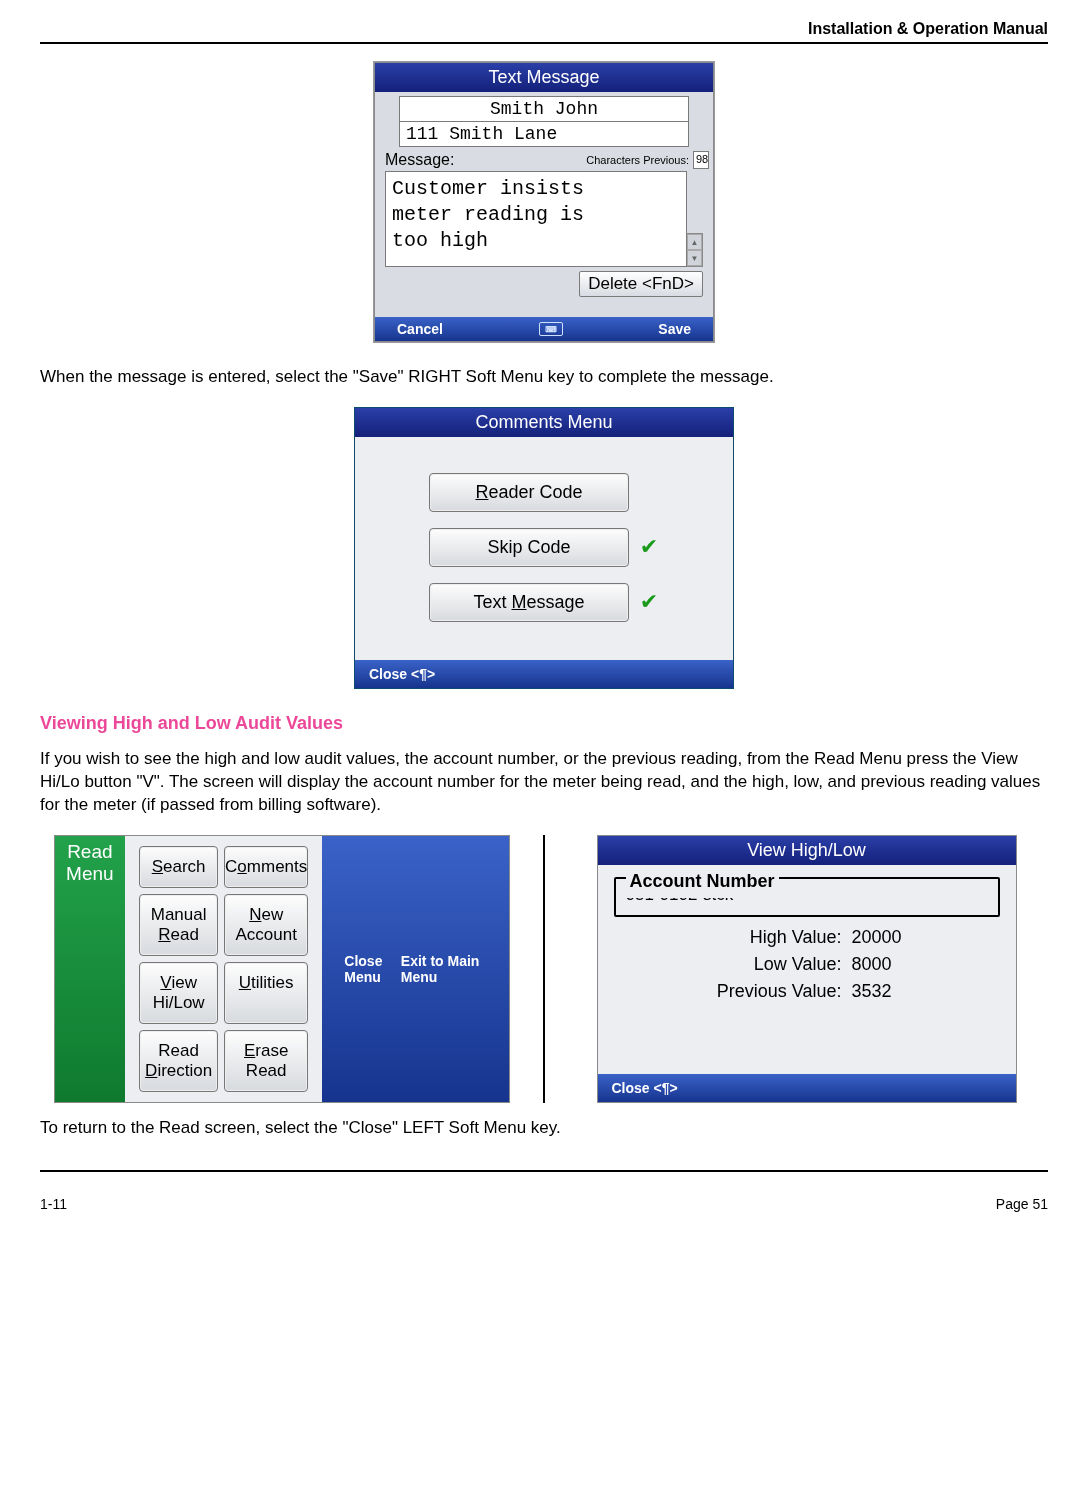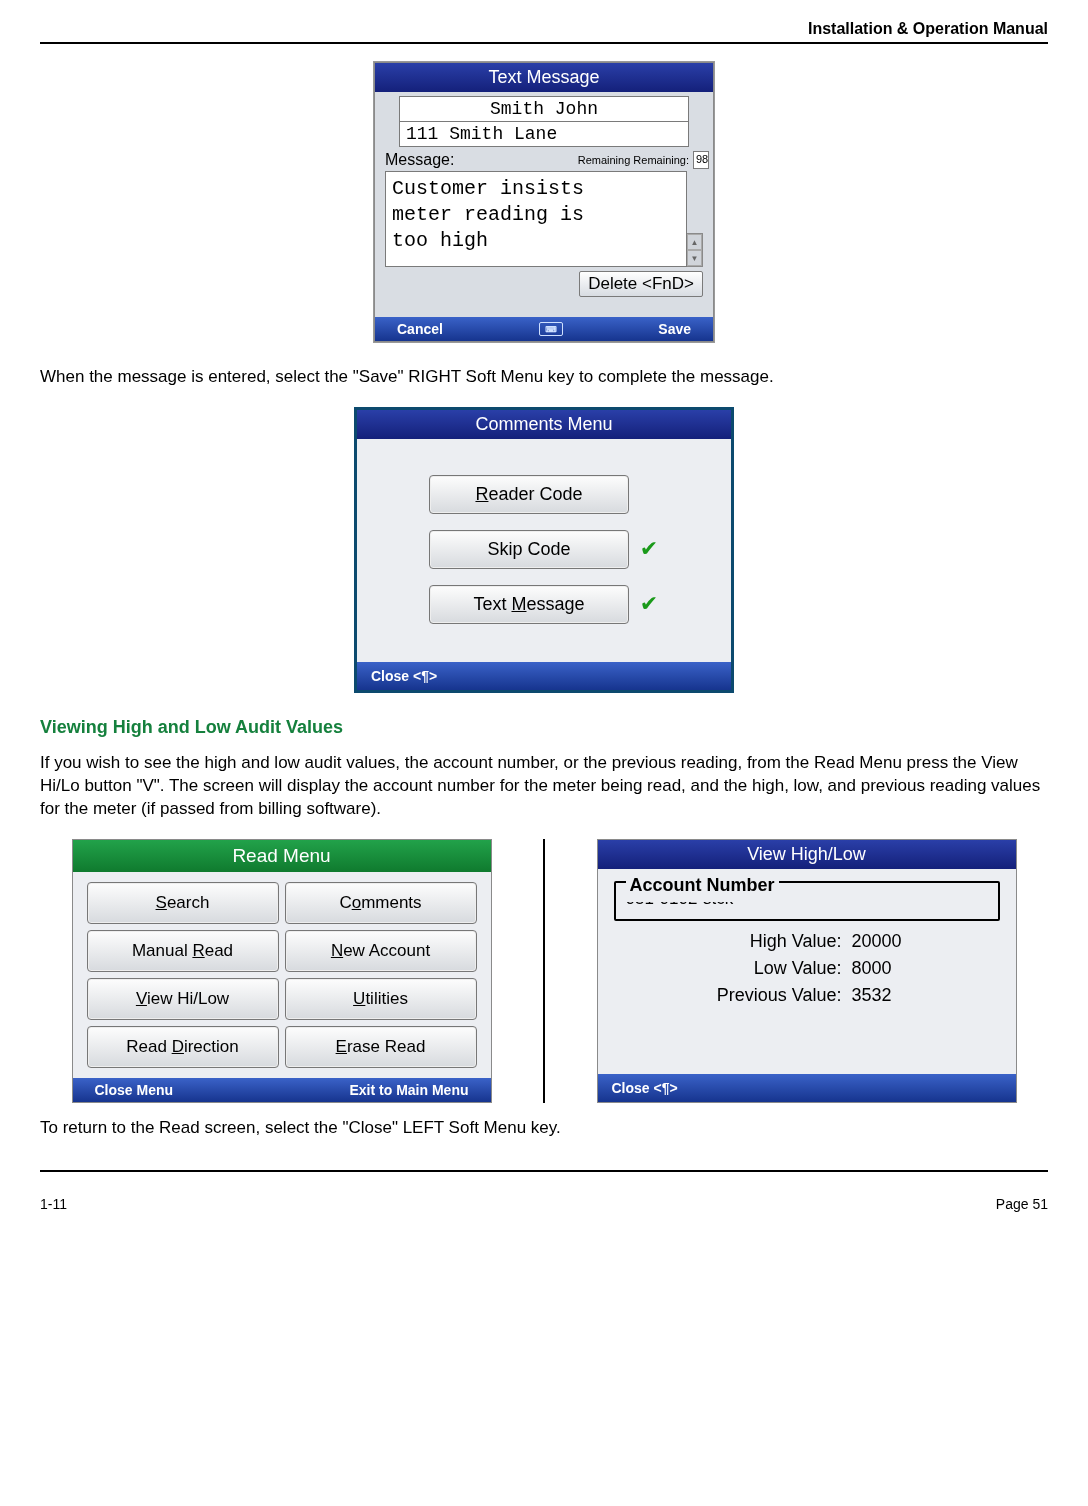--- a/index.html
+++ b/index.html
@@ -15,21 +15,21 @@
     text-align: right;
     font-weight: bold;
     font-size: 16px;
     padding-bottom: 4px;
   }
   .top-rule {
     border: 0; border-top: 2px solid #000; margin-bottom: 18px;
   }
   .center { display: flex; justify-content: center; margin-bottom: 24px; }
   .body-text { font-size: 17px; line-height: 1.35; margin: 14px 0 18px 0; }
-  .section-title { font-size: 18px; font-weight: bold; color: #15803d; margin: 24px 0 10px 0; }
+  .section-title { font-size: 18px; font-weight: bold; color: #ec4899; margin: 24px 0 10px 0; }
 
   
   .device {
     width: 340px;
     background: #d9dde3;
     border: 1px solid #8a8a8a;
     box-shadow: 0 0 0 1px #999;
     display: flex;
     flex-direction: column;
   }
@@ -113,21 +113,21 @@
   .kbd-icon {
     width: 24px; height: 14px; border: 1px solid #cfe0ff; border-radius: 2px;
     display: flex; align-items: center; justify-content: center;
     font-size: 8px; letter-spacing: -1px; color:#cfe0ff;
   }
 
   
   .comments {
     width: 380px;
     background: #eceef2;
-    border: 3px solid #0c4a6e;
+    border: 1px solid #0c4a6e;
     display: flex; flex-direction: column;
   }
   .comments .title-bar { font-size: 18px; }
   .comments .body { padding: 20px 40px 22px 40px; }
   .menu-button-row {
     display: flex; align-items: center; justify-content: center;
     margin: 16px 0;
   }
   .menu-button {
     width: 200px;
@@ -153,22 +153,22 @@
 
   
   .two-col {
     display: flex; gap: 20px; margin: 10px 0 6px 0;
   }
   .col { flex: 1; display: flex; justify-content: center; }
   .divider {
     width: 2px; background: #000; align-self: stretch;
   }
   .read-menu {
-    width: 420px; border: 1px solid #8a8a8a;
-    display: flex; flex-direction: column;
+    width: 456px; border: 1px solid #8a8a8a;
+    display: flex; 
     background: #eceef2;
   }
   .read-menu .title-bar {
     background: linear-gradient(#22a24a, #0f7a2e);
     font-size: 19px;
     padding: 5px 0;
   }
   .read-grid {
     display: grid; grid-template-columns: 1fr 1fr; gap: 6px;
     padding: 10px 14px;
@@ -230,21 +230,21 @@
 
 <div class="center">
   <div class="device">
     <div class="title-bar">Text Message</div>
     <div style="height:4px"></div>
     <div class="readonly-box first">Smith John</div>
     <div class="readonly-box">111 Smith Lane</div>
     <div class="msg-row">
       <span class="msg-label">Message:</span>
       <span style="display:flex;align-items:center;gap:4px;">
-        <span class="chars-label">Remaining Remaining:</span>
+        <span class="chars-label">Characters Previous:</span>
         <span class="chars-box">98</span>
       </span>
     </div>
     <div class="textarea-wrap">
       <div class="textarea-main">Customer insists
 meter reading is
 too high</div>
       <div class="scrollbar">
         <div class="scroll-btn">▲</div>
         <div class="scroll-btn">▼</div>

